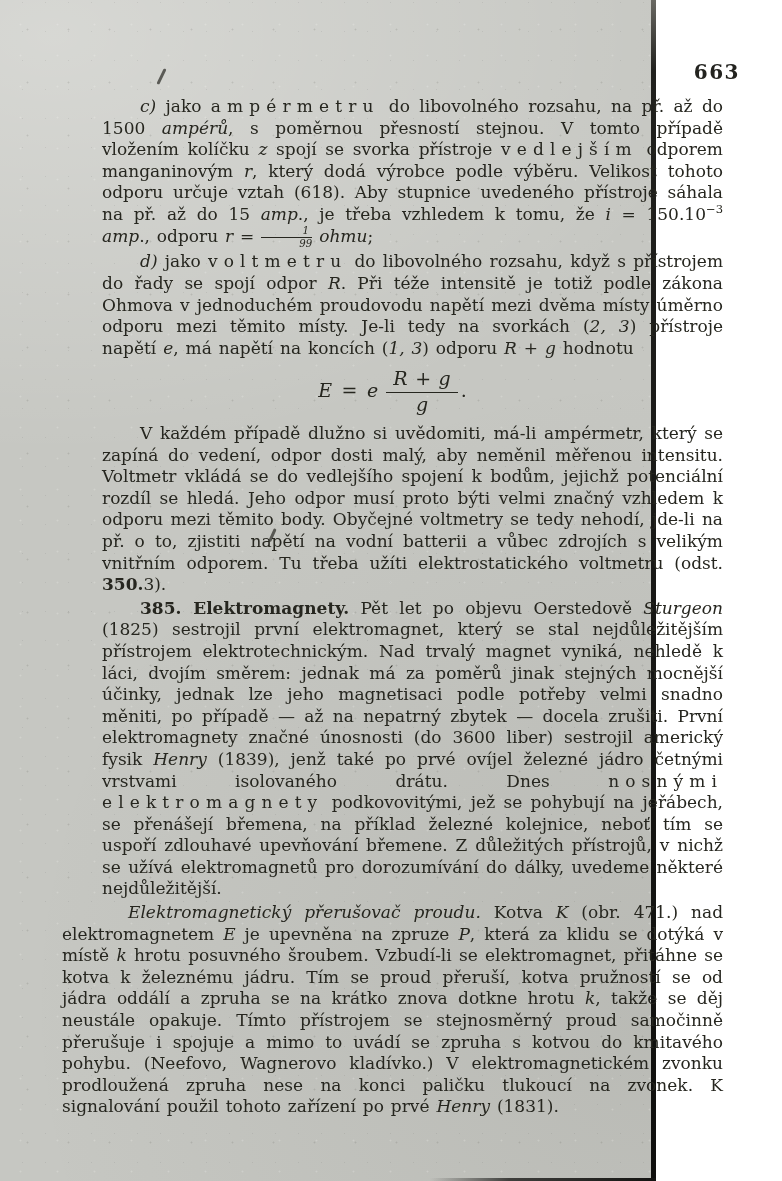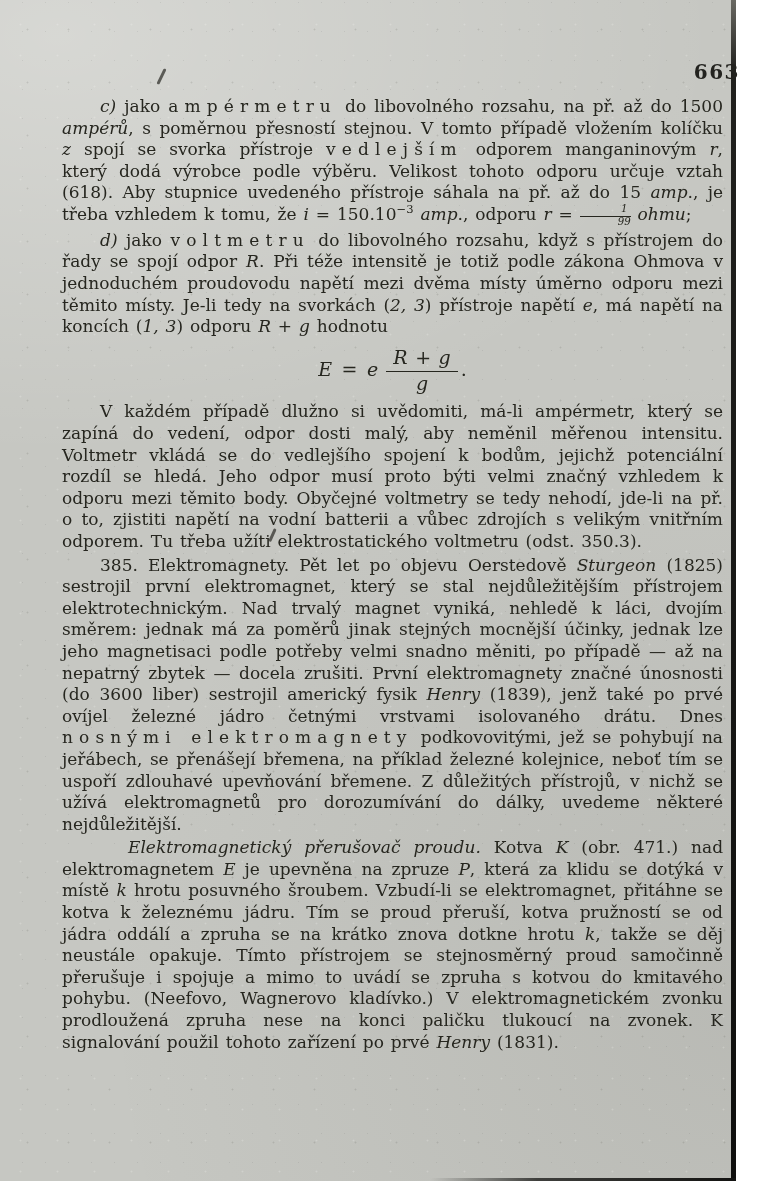--- a/index.html
+++ b/index.html
@@ -1,18 +1,18 @@
 <!DOCTYPE html>
 <html><head>
 <meta charset="utf-8">
 <style>
   html,body{margin:0;padding:0;}
   body{width:782px;height:1181px;overflow:hidden;
        font-family:"DejaVu Serif","Liberation Serif",serif;}
-  .page{position:relative;width:736px;height:1181px;background-color:#c6c7c2;
+  .page{position:relative;width:656px;height:1181px;background-color:#c6c7c2;
     background-image:
       radial-gradient(circle, rgba(45,45,38,0.13) 0.6px, transparent 1.3px),
       radial-gradient(circle, rgba(45,45,38,0.09) 0.5px, transparent 1px),
       radial-gradient(circle, rgba(255,255,252,0.20) 0.6px, transparent 1.3px),
       radial-gradient(1100px 700px at 8% 3%, rgba(255,255,253,0.30), transparent 60%),
       radial-gradient(900px 900px at 100% 85%, rgba(70,70,62,0.10), transparent 70%);
     background-size:41px 53px,23px 29px,37px 31px,100% 100%,100% 100%;
     background-position:7px 3px,11px 17px,2px 9px,0 0,0 0;
     color:#26261f;}
   .scan-edge-right{position:absolute;top:0;right:0;width:5px;height:1181px;
@@ -20,26 +20,26 @@
   .scan-edge-bottom{position:absolute;bottom:0;left:430px;right:0;height:3px;
     background:linear-gradient(to right,rgba(20,20,18,0),rgba(20,20,18,0.75) 35%,#131311);}
   .stray-mark{position:absolute;background:#3c3c37;border-radius:2px;opacity:0.8;}
   .mark-1{left:160px;top:68px;width:3px;height:17px;transform:rotate(26deg);}
   .mark-2{left:271px;top:528px;width:2.5px;height:14px;transform:rotate(24deg);}
   .page-number{position:absolute;top:60px;left:650px;width:90px;text-align:right;
     font-size:20px;font-weight:bold;letter-spacing:1.5px;color:#23231f;}
   .text-block{position:absolute;left:62px;top:96px;width:661px;
     font-size:17px;line-height:21.6px;text-align:justify;word-spacing:1.5px;}
   p{margin:0 0 2px 0;}
-  .indent{text-indent:38px;}
+  .indent{text-indent:38px;margin-left:40px;}
   .indent-lg{text-indent:66px;}
   .no-indent{text-indent:0;}
   .seg-t{}
   .seg-i{font-style:italic;}
-  .seg-b{font-weight:normal;}
+  .seg-b{font-weight:bold;}
   .seg-sp{letter-spacing:0.36em;}
   .seg-sup{vertical-align:super;font-size:68%;line-height:0;}
   .frac{display:inline-block;vertical-align:-0.5em;text-align:center;
     font-size:60%;line-height:1.05;font-style:italic;}
   .frac .fn{display:block;border-bottom:1px solid #26261f;padding:0 2px 0.5px;}
   .frac .fd{display:block;padding-top:0.5px;}
   .formula{text-align:center;font-size:19px;margin:9px 0 7px;text-indent:0;}
   .f-lhs{font-style:italic;letter-spacing:1px;text-align:right;}
   .dfrac{display:inline-block;vertical-align:middle;text-align:center;
     margin-left:7px;font-style:italic;line-height:1.15;}

